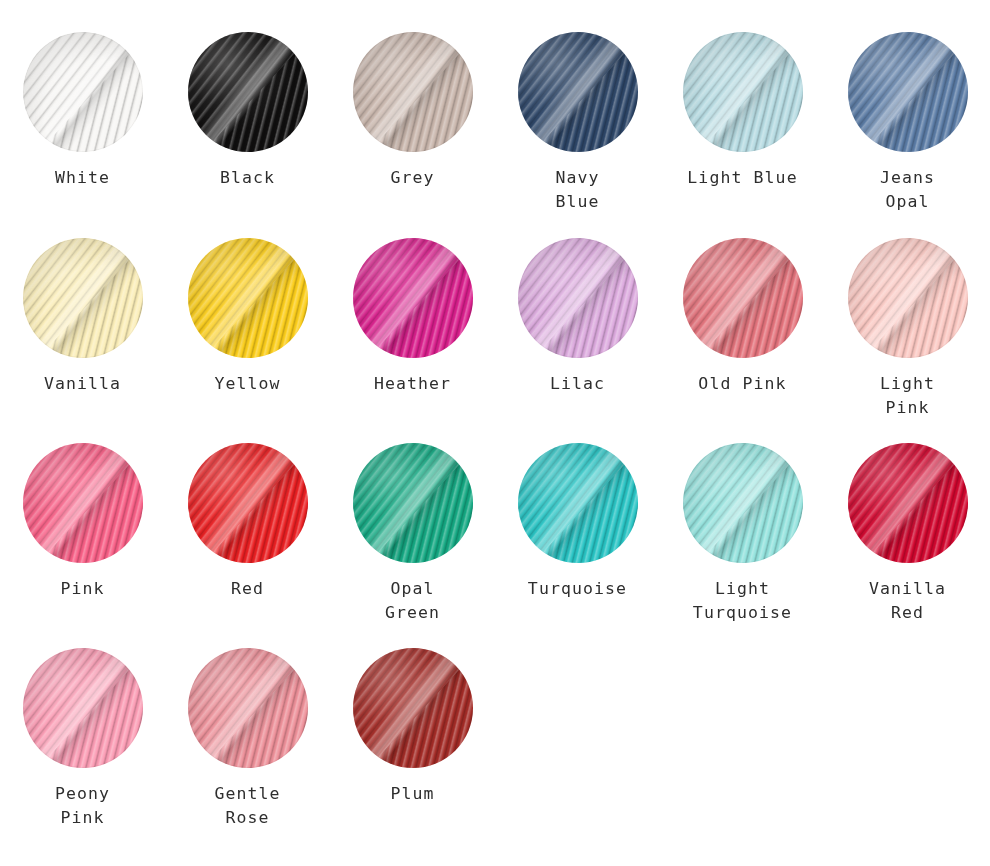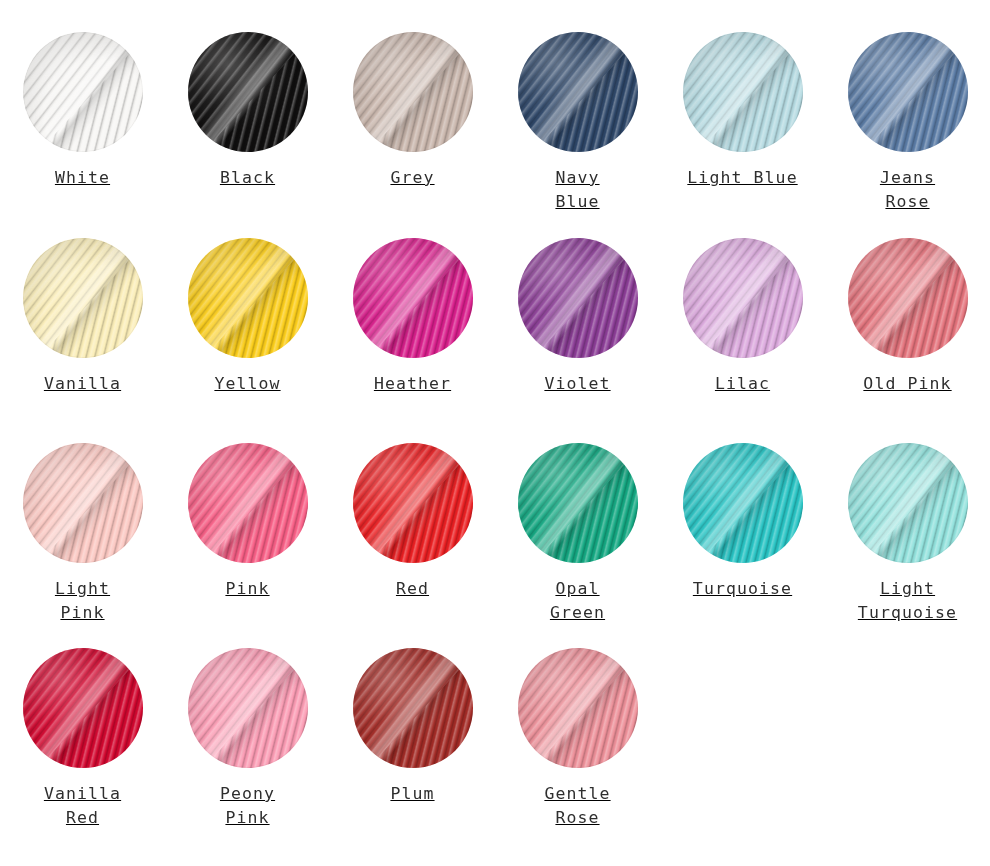--- a/index.html
+++ b/index.html
@@ -7,21 +7,20 @@
     width:990px;height:866px;background:#ffffff;
     font-family:"DejaVu Sans Mono","Liberation Mono",monospace;
     overflow:hidden;
   }
   #swatch-grid{
     width:990px;height:866px;
     display:grid;
     grid-template-columns:repeat(6,165px);
     grid-template-rows:206px 205px 205px 226px;
     align-content:start;
-    text-decoration:underline;
   }
   .swatch{
     display:flex;flex-direction:column;align-items:center;
     padding-top:32px;box-sizing:border-box;
   }
   
   .ball{
     position:relative;width:120px;height:120px;border-radius:50%;
     overflow:hidden;flex:0 0 auto;
     background:var(--c);
@@ -151,21 +150,21 @@
       <div class="label">Light Blue</div>
     </div>
     <div class="swatch">
       <div class="ball" style="--c: #5a7ba5;">
         <div class="upper"></div>
         <div class="lower"></div>
         <div class="seam"></div>
         <div class="shade"></div>
       </div>
       <div class="label">Jeans
-Rose</div>
+Opal</div>
     </div>
     <div class="swatch">
       <div class="ball pale" style="--c: #fbeeb9;">
         <div class="upper"></div>
         <div class="lower"></div>
         <div class="seam"></div>
         <div class="shade"></div>
       </div>
       <div class="label">Vanilla</div>
     </div>
@@ -179,29 +178,20 @@
       <div class="label">Yellow</div>
     </div>
     <div class="swatch">
       <div class="ball" style="--c: #d91f8c;">
         <div class="upper"></div>
         <div class="lower"></div>
         <div class="seam"></div>
         <div class="shade"></div>
       </div>
       <div class="label">Heather</div>
-    </div>
-    <div class="swatch">
-      <div class="ball" style="--c: #8b3d96;">
-        <div class="upper"></div>
-        <div class="lower"></div>
-        <div class="seam"></div>
-        <div class="shade"></div>
-      </div>
-      <div class="label">Violet</div>
     </div>
     <div class="swatch">
       <div class="ball pale" style="--c: #dcaade;">
         <div class="upper"></div>
         <div class="lower"></div>
         <div class="seam"></div>
         <div class="shade"></div>
       </div>
       <div class="label">Lilac</div>
     </div>
@@ -285,31 +275,31 @@
       <div class="ball pale" style="--c: #fb9cb4;">
         <div class="upper"></div>
         <div class="lower"></div>
         <div class="seam"></div>
         <div class="shade"></div>
       </div>
       <div class="label">Peony
 Pink</div>
     </div>
     <div class="swatch">
-      <div class="ball" style="--c: #a32b26;">
-        <div class="upper"></div>
-        <div class="lower"></div>
-        <div class="seam"></div>
-        <div class="shade"></div>
-      </div>
-      <div class="label">Plum</div>
-    </div>
-    <div class="swatch">
       <div class="ball pale" style="--c: #ed9099;">
         <div class="upper"></div>
         <div class="lower"></div>
         <div class="seam"></div>
         <div class="shade"></div>
       </div>
       <div class="label">Gentle
 Rose</div>
+    </div>
+    <div class="swatch">
+      <div class="ball" style="--c: #a32b26;">
+        <div class="upper"></div>
+        <div class="lower"></div>
+        <div class="seam"></div>
+        <div class="shade"></div>
+      </div>
+      <div class="label">Plum</div>
     </div>
   </div>
 
 </body></html>

